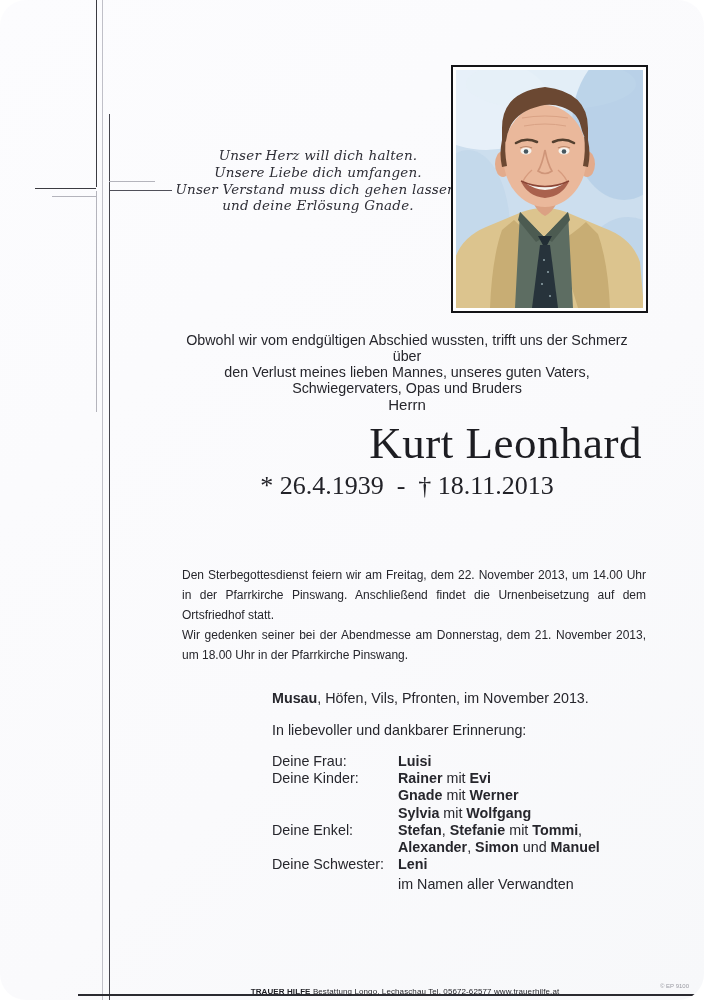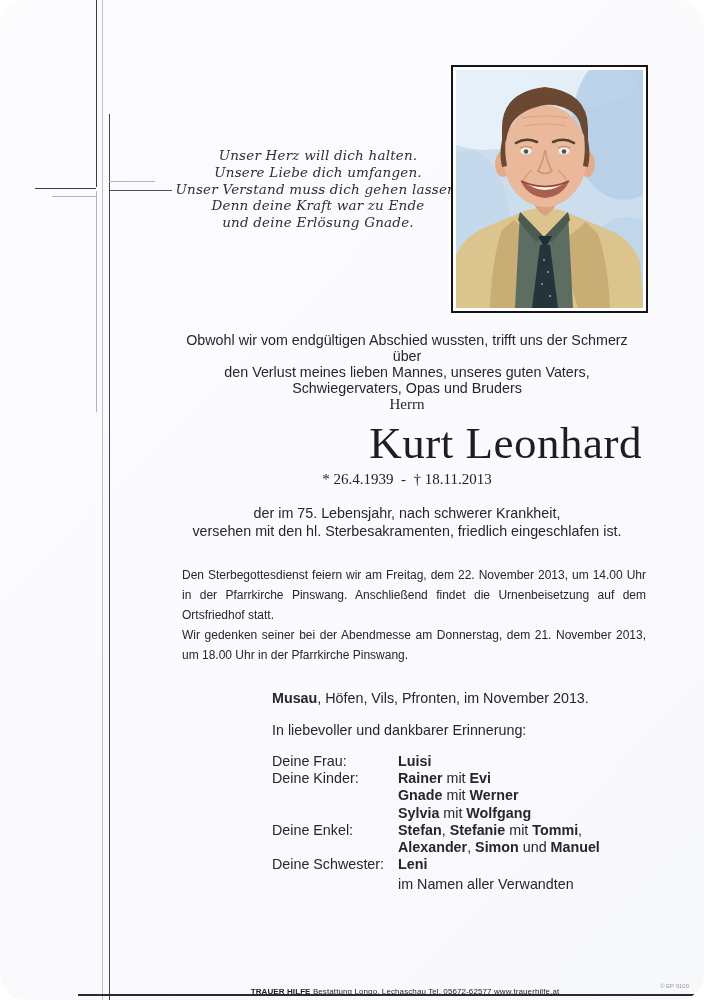--- a/index.html
+++ b/index.html
@@ -31,25 +31,25 @@
 
   
   .poem{
     left:118px;top:147px;width:400px;text-align:center;
     font-family:"DejaVu Serif",serif;font-style:italic;
     font-size:13.5px;line-height:16.8px;color:#2e2e36;letter-spacing:.2px;
   }
   
   .intro{left:172px;top:332px;width:470px;text-align:center;font-size:14.3px;line-height:16px;}
   .salutation{left:172px;top:396px;width:470px;text-align:center;
-    font-family:Liberation Serif, serif;font-size:15px;}
+    font-family:Liberation Sans, sans-serif;font-size:15px;}
   .name{left:172px;top:417px;width:470px;text-align:right;
     font-family:"Liberation Serif",serif;font-size:45px;letter-spacing:.5px;color:#1d1d22;}
   .dates{left:172px;top:471px;width:470px;text-align:center;
-    font-family:"Liberation Serif",serif;font-size:15px;white-space:pre;color:#222228;}
+    font-family:"Liberation Serif",serif;font-size:26px;white-space:pre;color:#222228;}
   .circumstances{left:122px;top:505px;width:570px;text-align:center;font-size:14.3px;line-height:17.5px;}
 
   .service{left:182px;width:464px;text-align:justify;font-size:12px;line-height:20px;}
   .service-1{top:565px;}
   .service-2{top:625px;}
 
   .dateline{left:272px;top:690px;font-size:14.3px;}
   .remembrance{left:272px;top:722px;font-size:14.3px;}
 
   .family{left:272px;top:753px;font-size:14.3px;line-height:17.2px;width:370px;}
@@ -133,37 +133,32 @@
       <path d="M 65 111 Q 89 122 113 111 Q 107 126 89 128 Q 71 126 65 111 Z" fill="#a9614d"></path>
       <path d="M 68 112 Q 89 121 110 112 Q 101 119 89 120 Q 77 119 68 112 Z" fill="#f6f3ee"></path>
       <path d="M 65 111 Q 89 122 113 111" stroke="#8c4636" stroke-width="1.4" fill="none"></path>
     </svg>
   </div>
 
   <div class="abs poem">
       <div>Unser Herz will dich halten.</div>
       <div>Unsere Liebe dich umfangen.</div>
       <div>Unser Verstand muss dich gehen lassen.</div>
-      <div>Denn deine Kraft war zu Ende</div>
       <div>und deine Erlösung Gnade.</div>
     </div>
 
   <div class="abs intro">
       <div>Obwohl wir vom endgültigen Abschied wussten, trifft uns der Schmerz über</div>
       <div>den Verlust meines lieben Mannes, unseres guten Vaters,</div>
       <div>Schwiegervaters, Opas und Bruders</div>
     </div>
 
   <div class="abs salutation">Herrn</div>
   <div class="abs name">Kurt Leonhard</div>
   <div class="abs dates">* 26.4.1939  -  † 18.11.2013</div>
-  <div class="abs circumstances">
-      <div>der im 75. Lebensjahr, nach schwerer Krankheit,</div>
-      <div>versehen mit den hl. Sterbesakramenten, friedlich eingeschlafen ist.</div>
-    </div>
 
   <div class="abs service service-1">Den Sterbegottesdienst feiern wir am Freitag, dem 22. November 2013, um 14.00 Uhr in der Pfarrkirche Pinswang. Anschließend findet die Urnenbeisetzung auf dem Ortsfriedhof statt.</div>
   <div class="abs service service-2">Wir gedenken seiner bei der Abendmesse am Donnerstag, dem 21. November 2013, um 18.00 Uhr in der Pfarrkirche Pinswang.</div>
 
   <div class="abs dateline"><b>Musau</b><span>, Höfen, Vils, Pfronten, im November 2013.</span></div>
   <div class="abs remembrance">In liebevoller und dankbarer Erinnerung:</div>
 
   <div class="abs family">
 
   <div class="fam-row">

